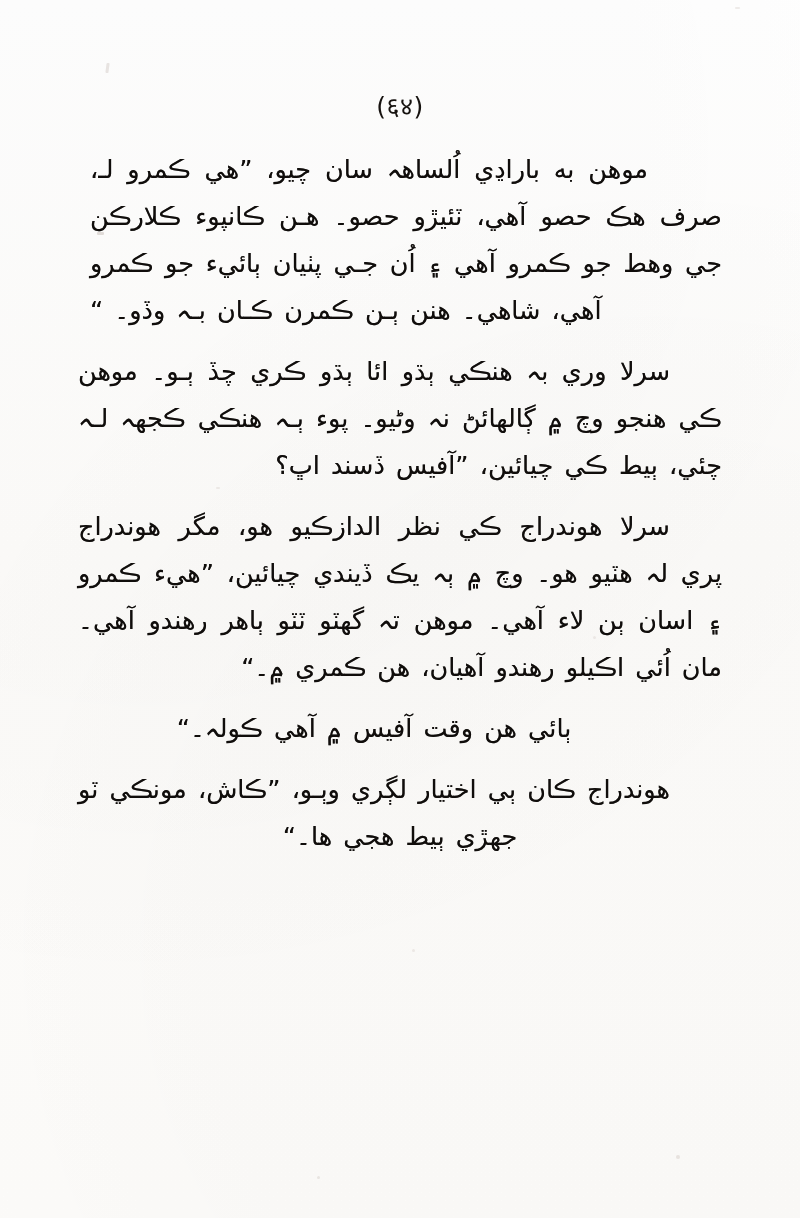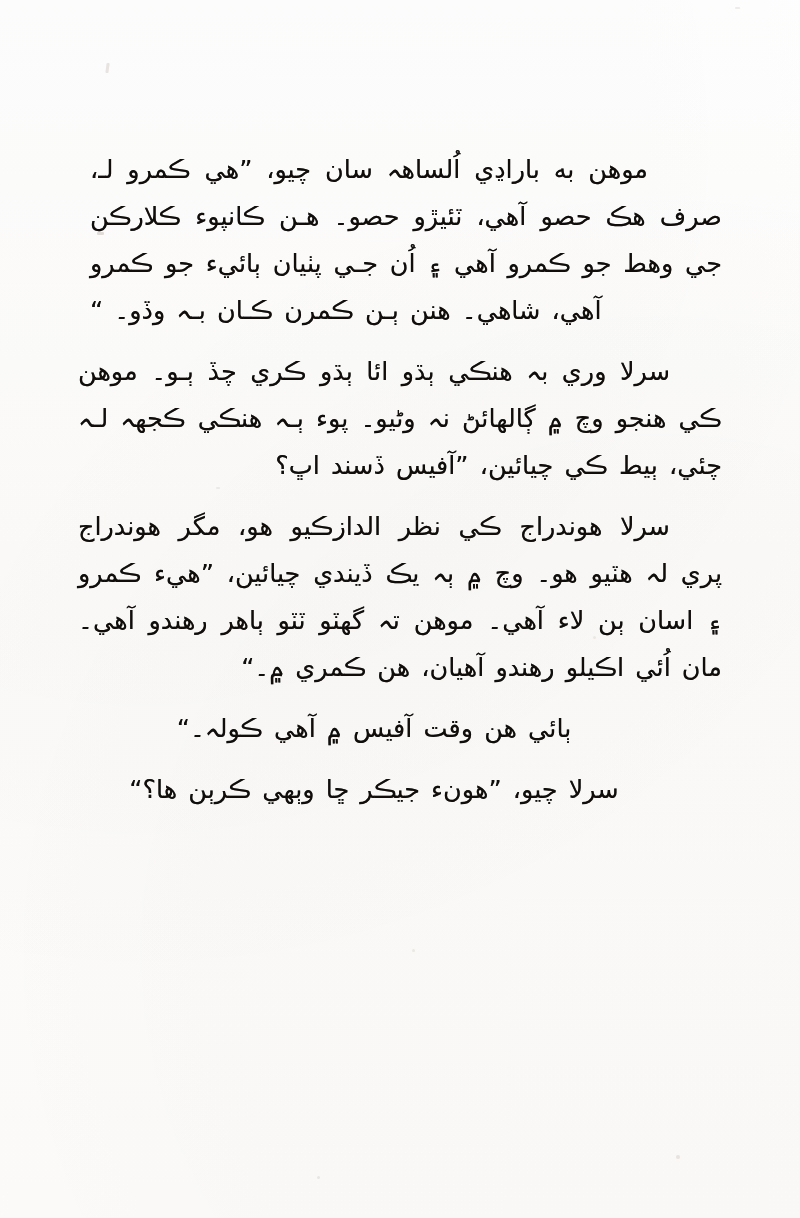--- a/index.html
+++ b/index.html
@@ -104,30 +104,31 @@
 
   <span class="speck s1"></span>
   <span class="speck s2"></span>
   <span class="speck s3"></span>
   <span class="speck s4"></span>
   <span class="speck s5"></span>
   <span class="speck s6"></span>
   <span class="speck s7"></span>
   <span class="speck s8"></span>
 
+  <div class="folio">(६४)</div>
 
   <div class="textblock">
 
     <p class="para indent-deep tail-left">موهن به باراڍي اُلساهہ سان چيو، ”هي ڪمرو لـ، صرف هڪ حصو آهي، ٽئيڙو حصو۔ هـن ڪانپوء ڪلارڪن جي وهط جو ڪمرو آهي ۽ اُن جـي پٺيان ٻائيء جو ڪمرو آهي، شاهي۔ هنن ٻـن ڪمرن ڪـان بـہ وڏو۔ “</p>
 
     <p class="para">سرلا وري بہ هنڪي ٻڌو ائا ٻڌو ڪري چڏ ٻـو۔ موهن ڪي هنجو وچ ۾ ڳالهائڻ نہ وڻيو۔ پوء ٻـہ هنڪي ڪجهہ لـہ چئي، ٻيط ڪي چيائين، ”آفيس ڏسند اڀ؟</p>
 
     <p class="para">سرلا هوندراج ڪي نظر الدازڪيو هو، مگر هوندراج پري لہ هٽيو هو۔ وچ ۾ ٻہ يڪ ڏيندي چيائين، ”هيء ڪمرو ۽ اسان ٻن لاء آهي۔ موهن تہ گهٽو ٽٽو ٻاهر رهندو آهي۔ مان اُئي اڪيلو رهندو آهيان، هن ڪمري ۾۔“</p>
 
     <p class="para tail-center">ٻائي هن وقت آفيس ۾ آهي ڪولہ۔“</p>
 
 
+    <p class="para tail-center">هوندراج ڪان ٻي اختيار لڳري وٻـو، ”ڪاش، مونڪي ٽو جهڙي ٻيط هجي ها۔“</p>
 
 
-    <p class="para tail-center">سرلا چيو، ”هونء جيڪر ڇا وٻهي ڪرٻن ها؟“</p>
 
   </div>
 </div>
 
 </body></html>

